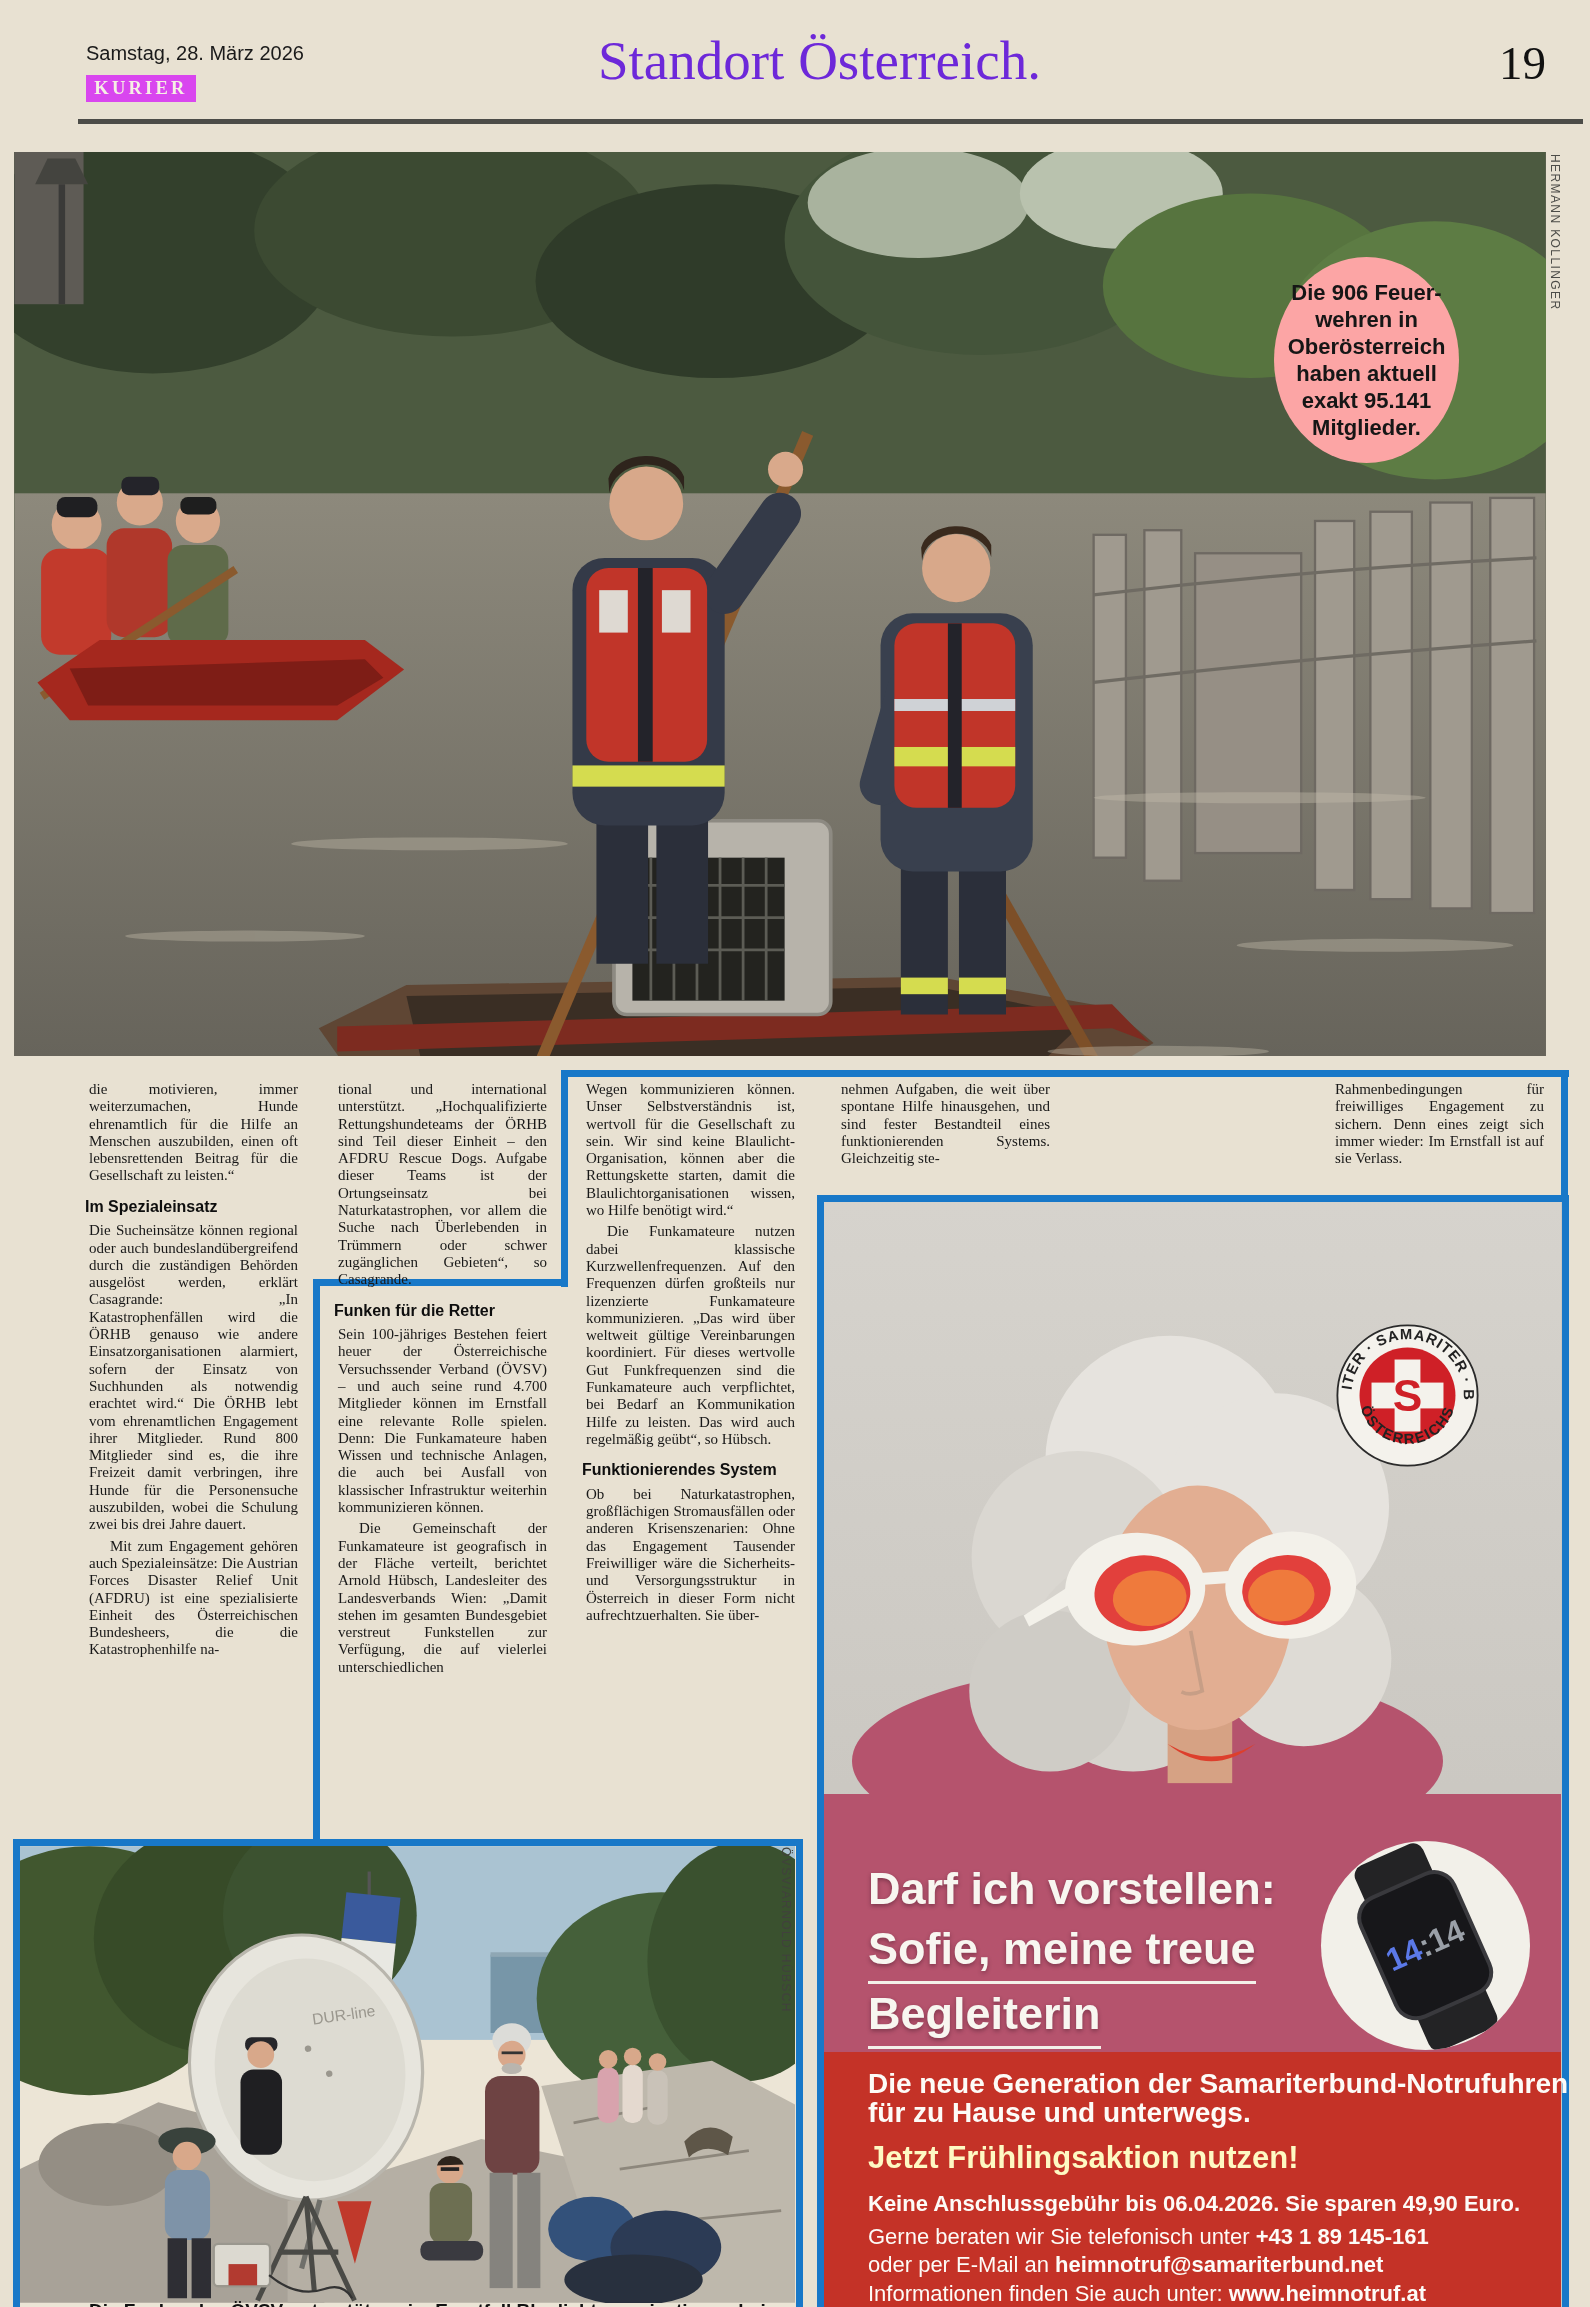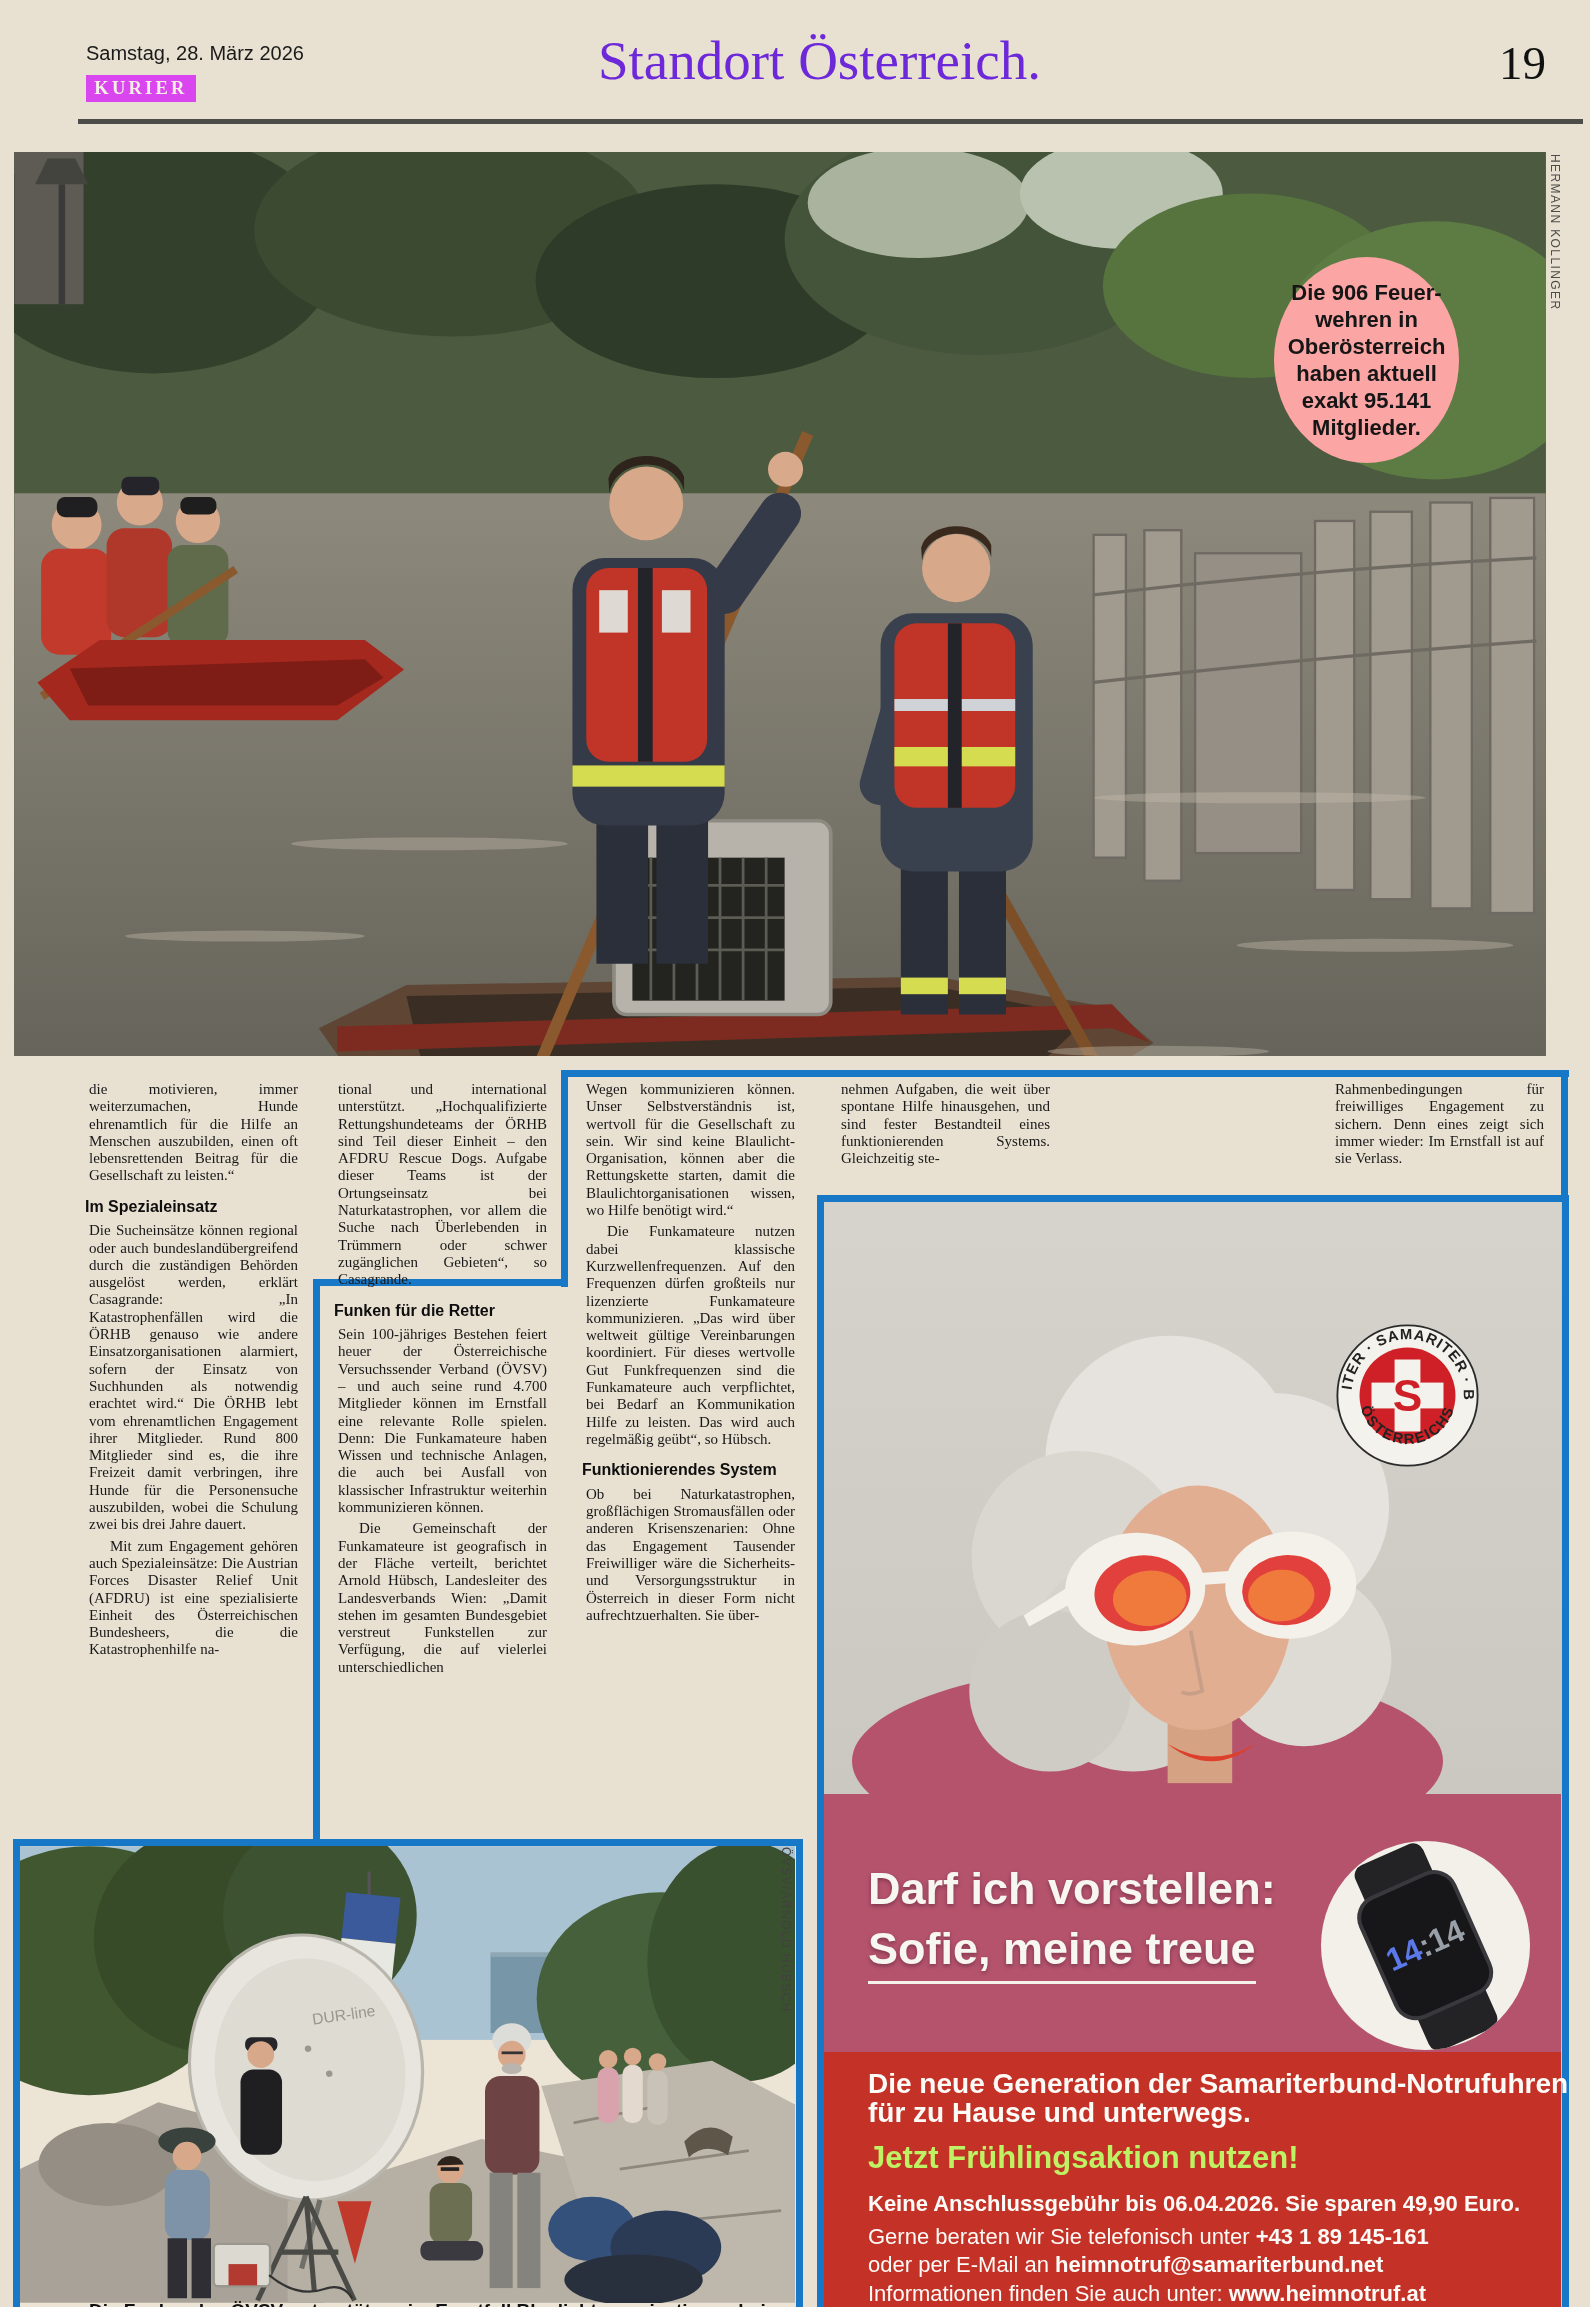--- a/index.html
+++ b/index.html
@@ -74,21 +74,21 @@
   .ad-headline{position:absolute;left:44px;top:657px;font-family:"Liberation Sans",sans-serif;
         font-weight:bold;font-size:45px;line-height:60px;color:#f8f6f0;
         text-shadow:0 1.8px 4.6px rgba(60,20,35,.45);}
   .ad-headline span{display:table;}
   .ad-headline span.u{border-bottom:3.2px solid #f3f1ea;padding-bottom:1.8px;}
   .ad-redband{position:relative;width:737px;height:268px;background:#c43227;
         font-family:"Liberation Sans",sans-serif;color:#fdfbf7;}
   .ad-redband div{position:absolute;left:44px;white-space:nowrap;}
   .rb-b{font-weight:bold;font-size:28px;}
   #rb1{top:15.7px;} #rb2{top:45px;}
-  #rb-promo{top:88px;font-weight:bold;font-size:31px;color:#bef264;}
+  #rb-promo{top:88px;font-weight:bold;font-size:31px;color:#fef9c3;}
   #rb4{top:139px;font-weight:bold;font-size:22px;}
   .rb-r{font-size:22px;font-weight:normal;}
   .rb-r b{font-weight:bold;}
   #rb5{top:172px;} #rb6{top:200px;} #rb7{top:229px;}
 </style>
 </head>
 <body>
 
 <div id="page">
 
@@ -397,20 +397,21 @@
           <div class="band bot"></div>
           <div class="screen">
             <span class="t1">14</span>
               <span class="t2">:14</span>
           </div>
         </div>
       </div>
       <div class="ad-headline">
         <span>Darf ich vorstellen:</span>
         <span class="u">Sofie, meine treue</span>
+        <span class="u">Begleiterin</span>
       </div>
     </div>
     <div class="ad-redband">
       <div class="rb-b" id="rb1">Die neue Generation der Samariterbund-Notrufuhren</div>
       <div class="rb-b" id="rb2">für zu Hause und unterwegs.</div>
       <div id="rb-promo">Jetzt Frühlingsaktion nutzen!</div>
       <div id="rb4">Keine Anschlussgebühr bis 06.04.2026. Sie sparen 49,90 Euro.</div>
       <div class="rb-r" id="rb5"><span>Gerne beraten wir Sie telefonisch unter </span><b>+43 1 89 145-161</b></div>
       <div class="rb-r" id="rb6"><span>oder per E-Mail an </span><b>heimnotruf@samariterbund.net</b></div>
       <div class="rb-r" id="rb7"><span>Informationen finden Sie auch unter: </span><b>www.heimnotruf.at</b></div>

